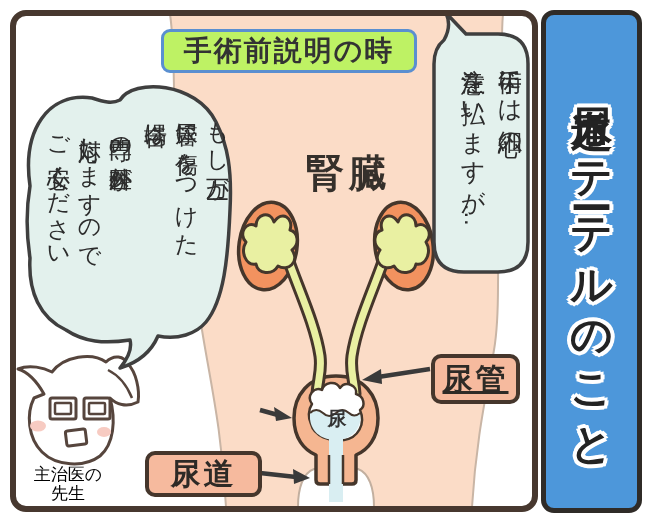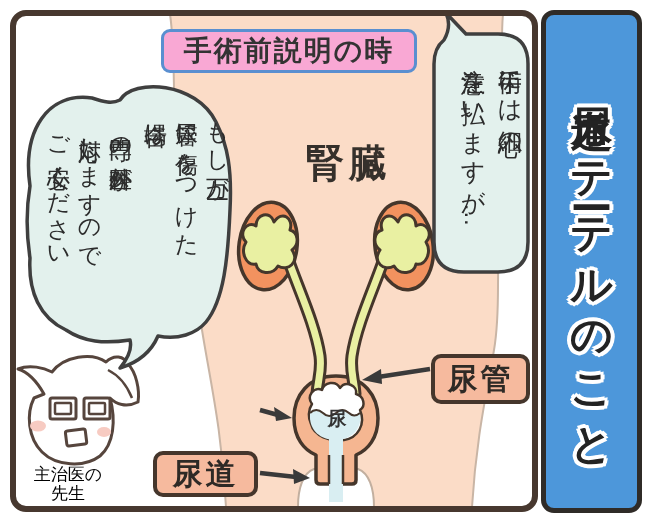--- a/index.html
+++ b/index.html
@@ -24,37 +24,37 @@
     writing-mode:vertical-rl;text-orientation:mixed;
     font-size:42px;font-weight:bold;color:#232323;letter-spacing:4px;
     line-height:1;white-space:nowrap;
     text-shadow:0 -4px 0 #fff,0 4px 0 #fff,-4px 0 0 #fff,4px 0 0 #fff,
       -3px -3px 0 #fff,3px -3px 0 #fff,-3px 3px 0 #fff,3px 3px 0 #fff;
   }
 
   
   .header-box{
     position:absolute;left:161px;top:29px;width:256px;height:44px;
-    background:#f9a8d4;border:3px solid #5a8fd0;border-radius:9px;
+    background:#bef264;border:3px solid #5a8fd0;border-radius:9px;
     box-sizing:border-box;display:flex;align-items:center;justify-content:center;
     font-size:28px;font-weight:bold;color:#333;letter-spacing:2px;
   }
 
   
   .tag{
     position:absolute;background:#f6ba9e;border:4px solid #45362c;border-radius:10px;
     box-sizing:border-box;display:flex;align-items:center;justify-content:center;
     font-weight:bold;color:#2e2a26;font-size:30px;letter-spacing:3px;
   }
   .tag-bladder{left:159px;top:392px;width:99px;height:46px;}
-  .tag-urethra{left:153px;top:451px;width:105px;height:46px;}
-  .tag-ureter{left:431px;top:354px;width:99px;height:50px;}
+  .tag-urethra{left:145px;top:451px;width:117px;height:46px;}
+  .tag-ureter{left:431px;top:354px;width:89px;height:50px;text-decoration:underline;}
 
   .kidney-label{
-    position:absolute;left:306px;top:138px;font-size:38px;font-weight:bold;
+    position:absolute;left:306px;top:148px;font-size:38px;font-weight:bold;
     color:#35302b;letter-spacing:5px;
   }
   .urine-label{
     position:absolute;left:322px;top:406px;width:30px;text-align:center;
     font-size:19px;font-weight:bold;color:#333;
   }
   .doctor-caption{
     position:absolute;left:10px;top:465px;width:116px;text-align:center;
     font-size:17px;line-height:19px;color:#000000;white-space:pre-line;
   }

